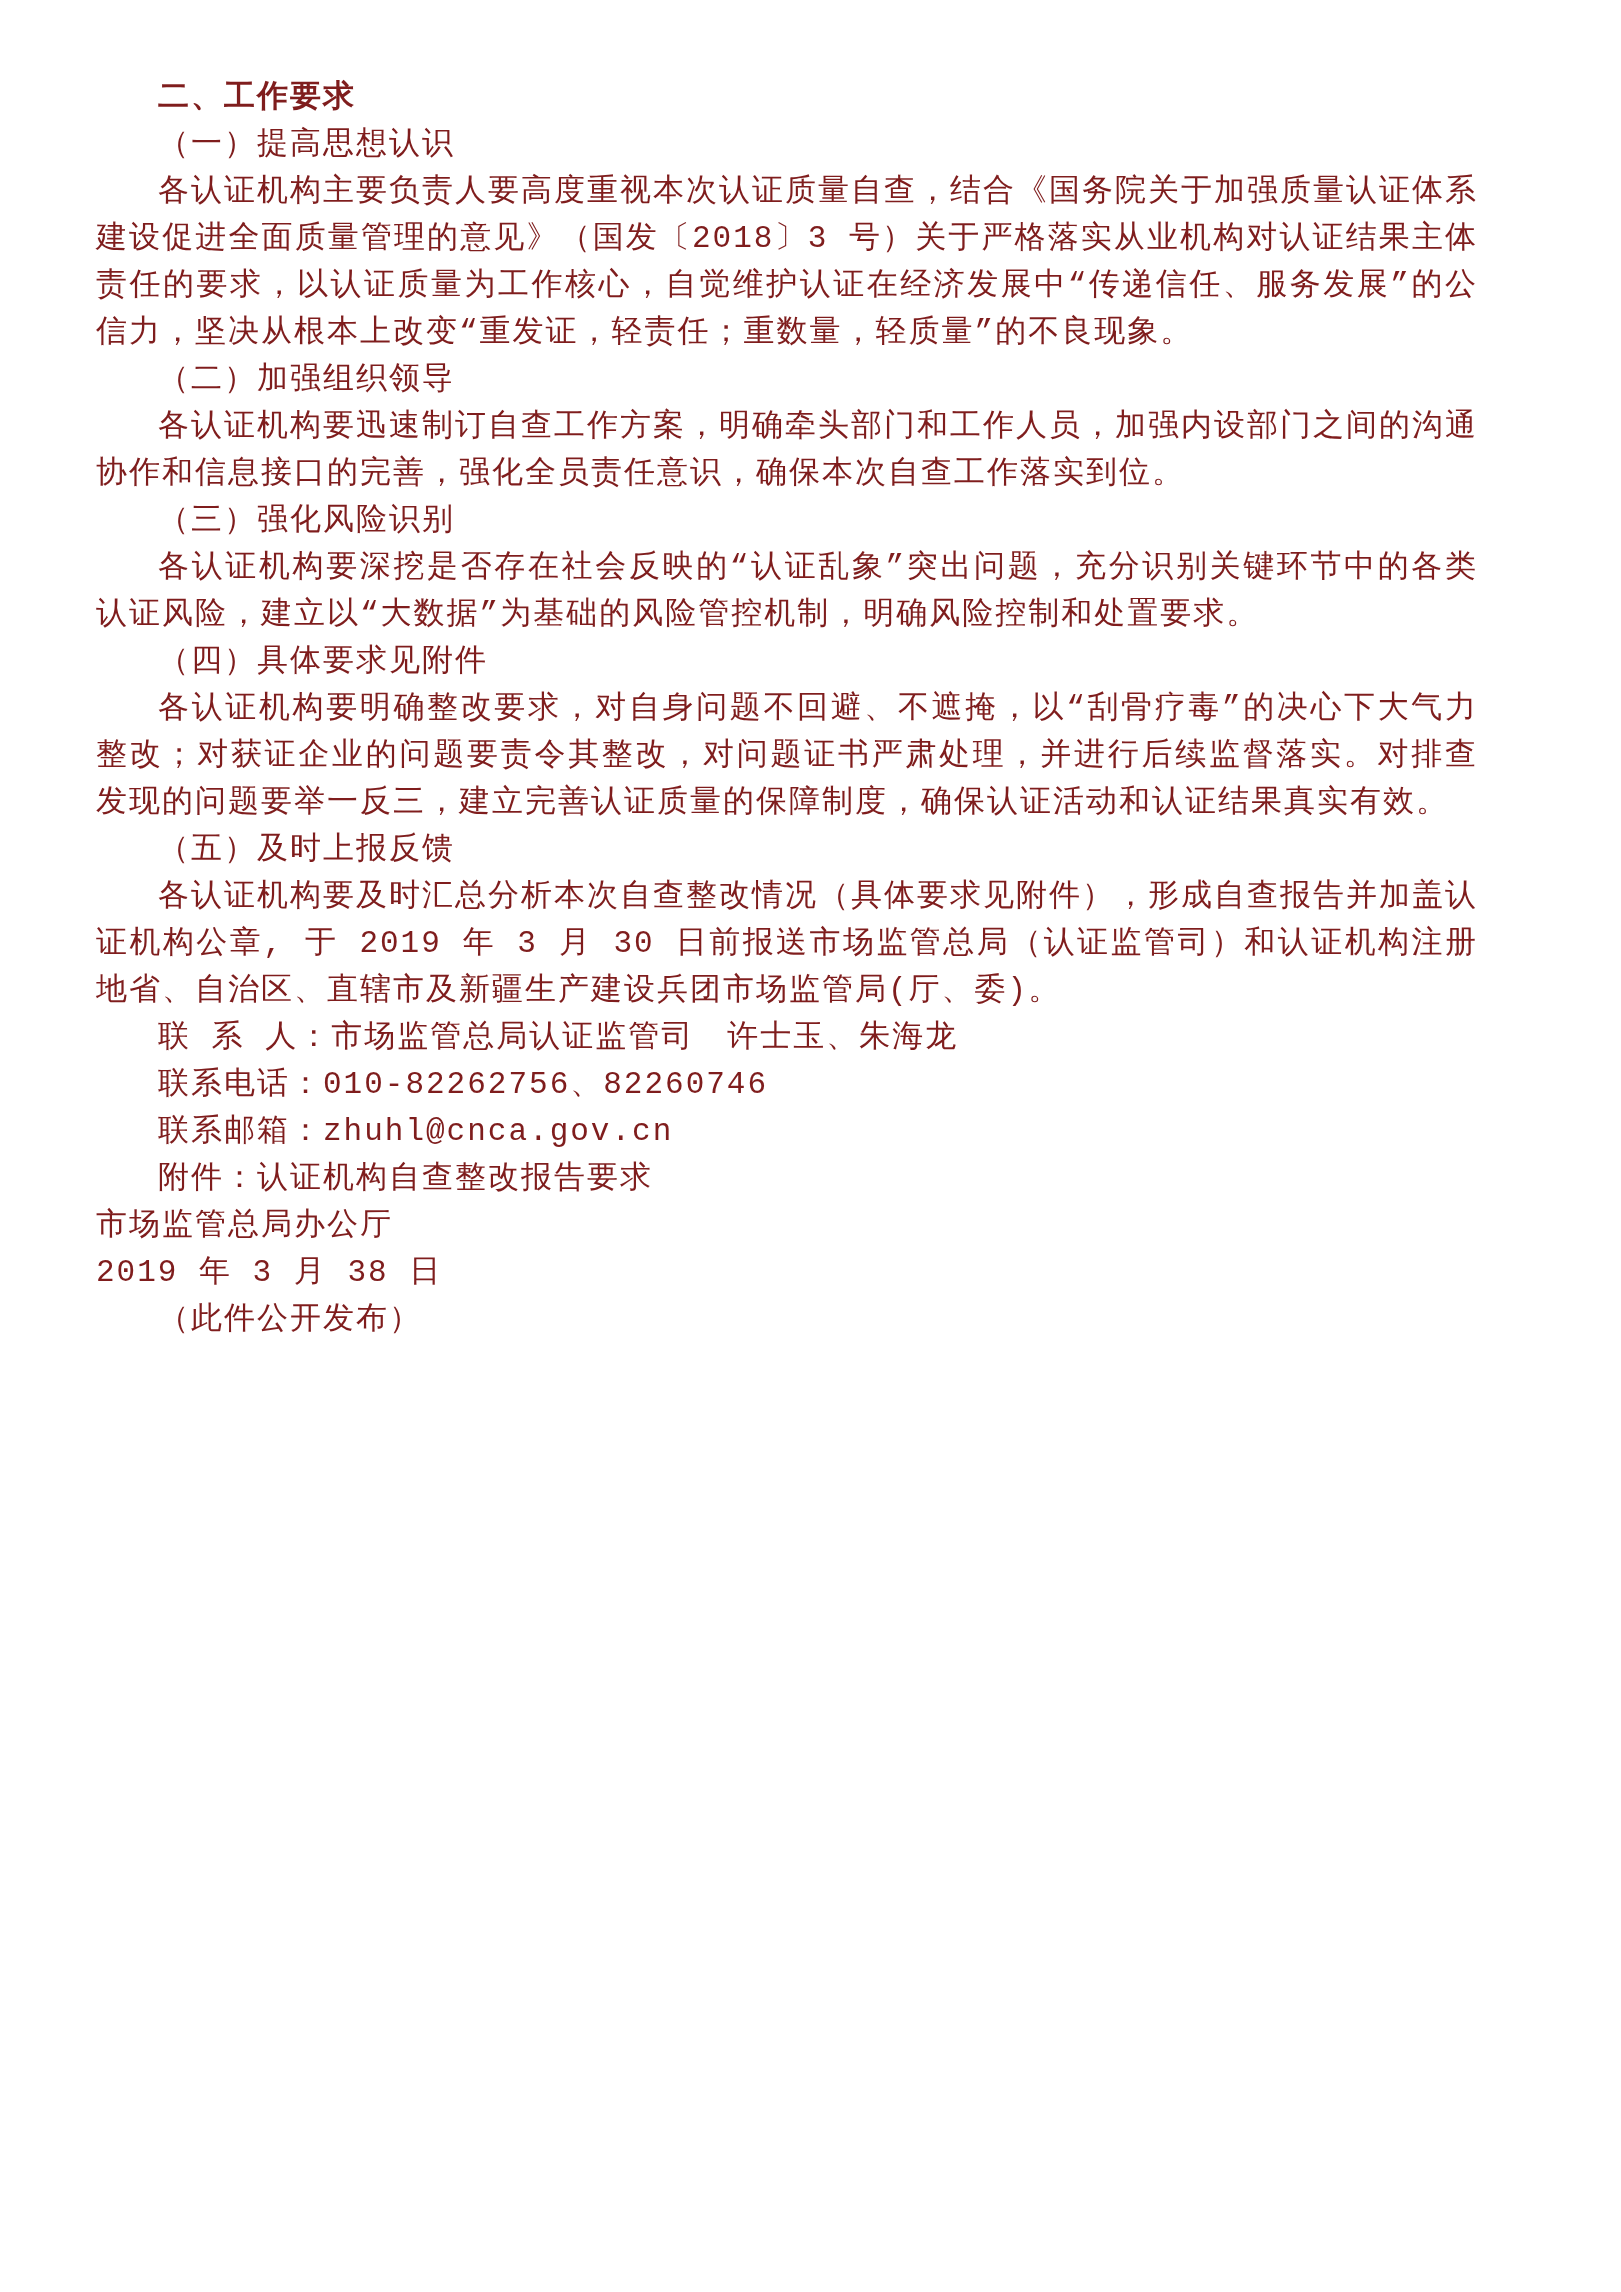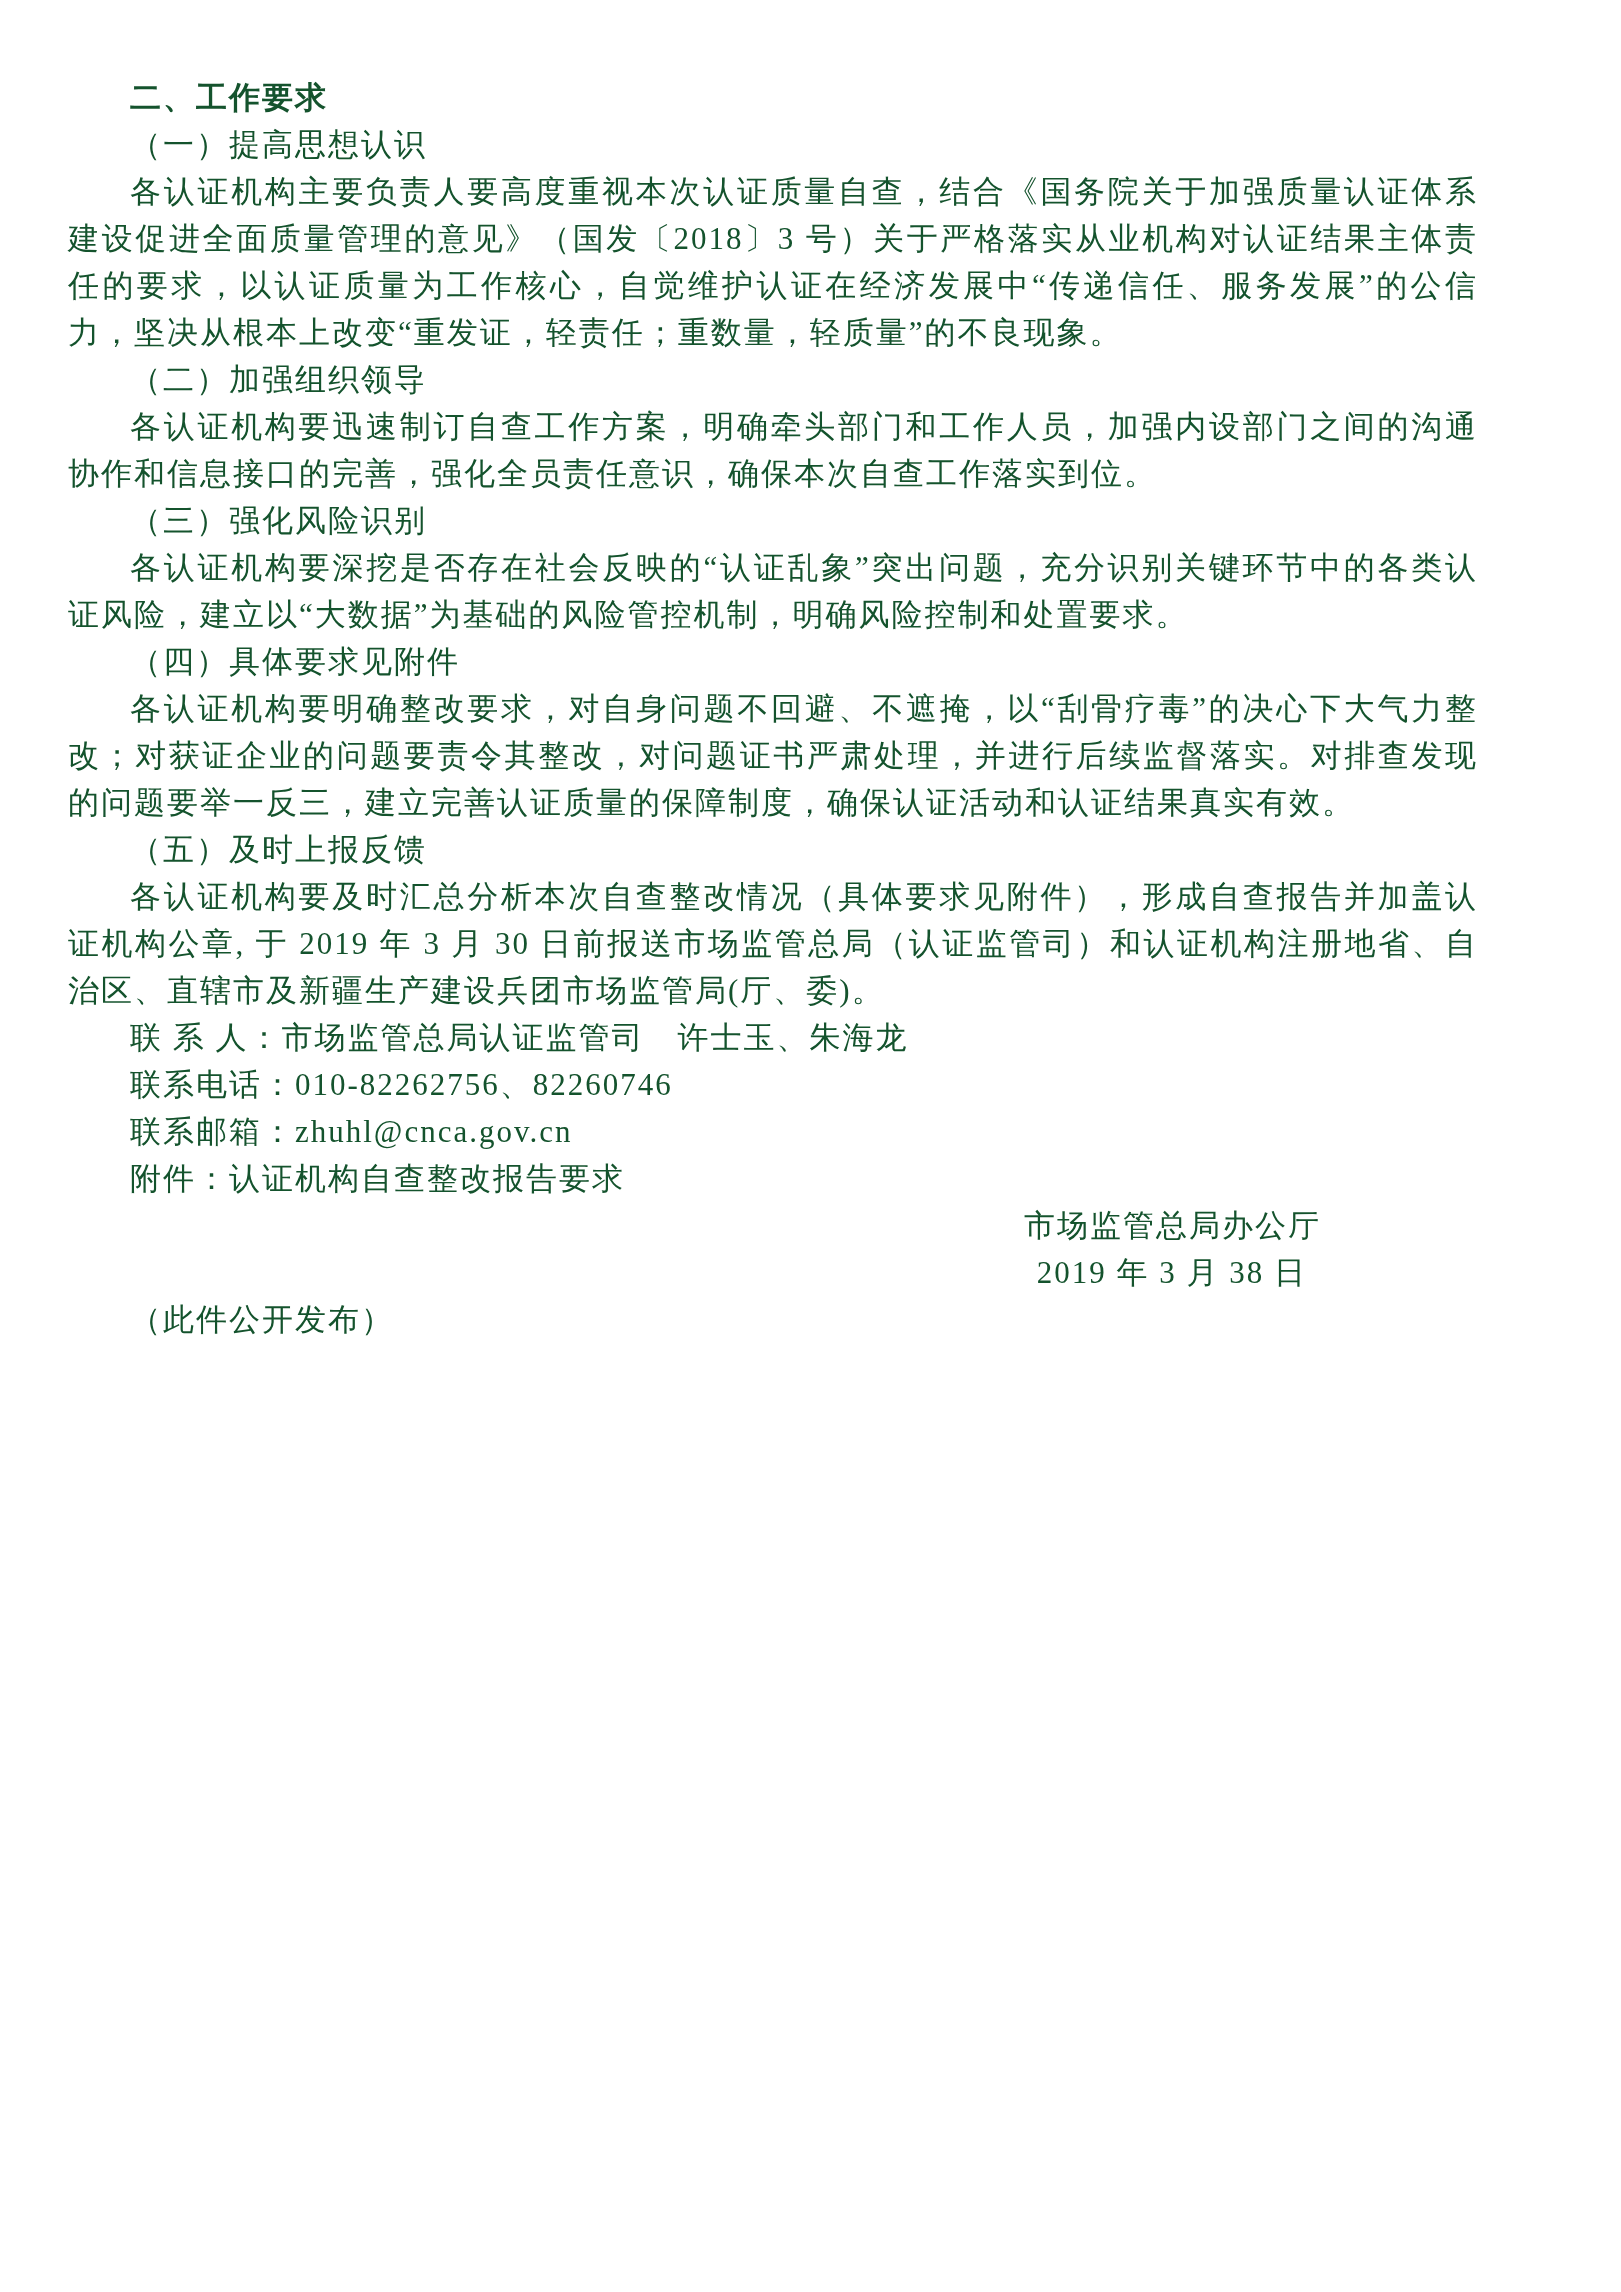--- a/index.html
+++ b/index.html
@@ -6,23 +6,23 @@
     html, body {
       margin: 0;
       padding: 0;
       background: #ffffff;
     }
     .page {
       position: relative;
       width: 1621px;
       height: 2293px;
       background: #ffffff;
-      color: #14532d;
-      font-family: Liberation Serif, serif;
-      padding: 74px 143px 0 68px;
+      color: #7f1d1d;
+      font-family: Liberation Mono, monospace;
+      padding: 74px 143px 0 96px;
       overflow: hidden;
     }
     .doc {
       font-size: 31px;
       line-height: 47px;
       letter-spacing: 2px;
     }
     .doc-heading {
       margin: 0;
       font-size: 31px;
@@ -37,21 +37,21 @@
       margin: 0;
       text-indent: 2em;
       text-align: justify;
       text-align-last: left;
     }
     .contact-line {
       margin: 0;
       text-indent: 2em;
     }
     .signature {
-      text-align: right;
+      text-align: left;
     }
     .sig-org {
       padding-right: 157px;
     }
     .sig-date {
       padding-right: 171px;
     }
     .publish-note {
       margin: 0;
       text-indent: 2em;

